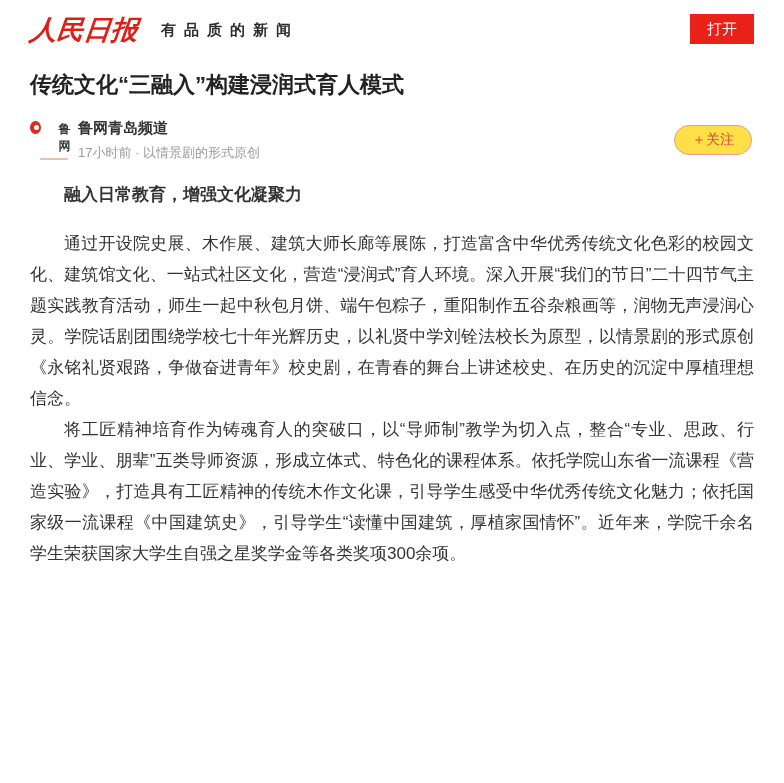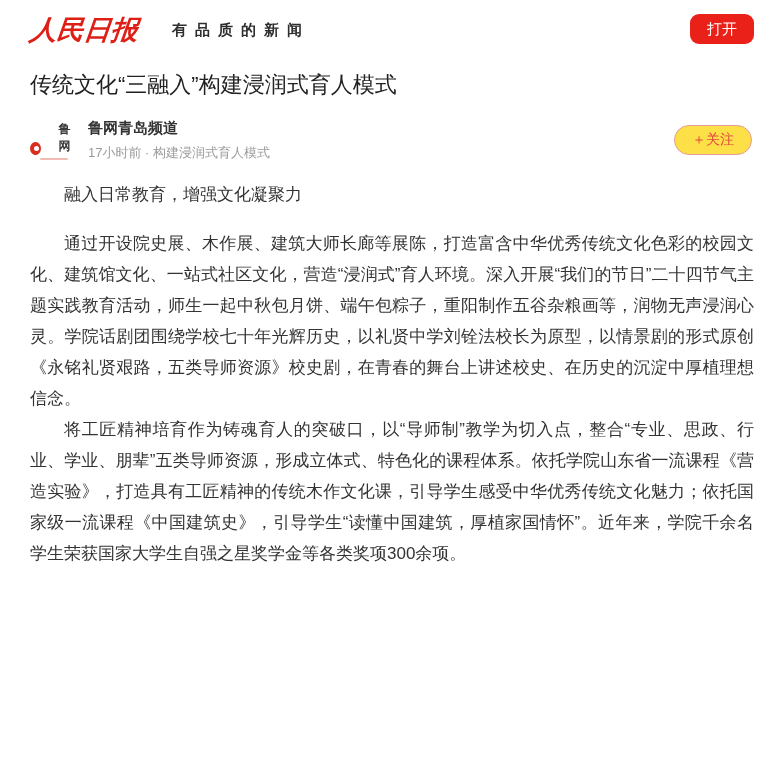--- a/index.html
+++ b/index.html
@@ -34,69 +34,69 @@
     font-family: "DejaVu Serif", serif;
     font-style: italic;
     font-weight: bold;
     font-size: 27px;
     letter-spacing: 0px;
     transform: skewX(-6deg);
     line-height: 1;
     cursor: pointer;
   }
   .tagline {
-    margin-left: 34px;
+    margin-left: 23px;
     font-size: 15px;
     color: #2e2e2e;
     font-weight: 600;
     letter-spacing: 8px;
     line-height: 1;
   }
   .open-btn {
     width: 64px;
     height: 30px;
     background: #ea2118;
     color: #ffffff;
     font-size: 15px;
     font-family: "Liberation Sans", sans-serif;
     border: none;
-    border-radius: 9px;
+    border-radius: 0;
     cursor: pointer;
     line-height: 30px;
     text-align: center;
     padding: 0;
   }
   
   .article-title {
     margin: 22px 0 0 0;
     font-size: 22px;
     line-height: 30px;
     color: #222222;
-    font-weight: 400;
+    font-weight: 700;
   }
   
   .author-row {
     margin-top: 18px;
     display: flex;
     align-items: center;
     height: 44px;
   }
   .avatar {
     width: 48px;
     height: 42px;
     display: flex;
     flex-direction: column;
     align-items: center;
     justify-content: center;
     cursor: pointer;
     flex: 0 0 auto;
   }
   .avatar-top {
     display: flex;
-    align-items: flex-end;
+    align-items: flex-start;
     gap: 18px;
   }
   .swirl {
     width: 13px;
     height: 13px;
     border-radius: 50%;
     background: #d92d20;
     position: relative;
     display: inline-block;
   }
@@ -116,21 +116,20 @@
     color: #3a3a3a;
   }
   .avatar-url {
     width: 28px;
     height: 2px;
     background: #f1bcb6;
     margin-top: 3px;
     border-radius: 1px;
   }
   .author-info {
-    margin-left: 10px;
     flex: 1 1 auto;
   }
   .author-name {
     font-size: 15px;
     font-weight: 700;
     color: #333333;
     cursor: pointer;
   }
   .author-meta {
     margin-top: 6px;
@@ -163,21 +162,21 @@
     text-indent: 2em;
     margin: 0;
   }
   .para .lead {
     font-weight: 700;
   }
   .sub-heading {
     font-size: 17px;
     line-height: 24px;
     color: #333333;
-    font-weight: 400;
+    font-weight: 700;
     text-indent: 2em;
     margin: 21px 0 21px 0;
   }
 </style>
 </head>
 <body>
 
 <div class="page">
 
   <header class="app-header">
@@ -193,28 +192,28 @@
   <div class="author-row">
     <div class="avatar">
       <span class="avatar-top">
         <span class="swirl"></span>
         <span class="avatar-text">鲁网</span>
       </span>
       <span class="avatar-url"></span>
     </div>
     <div class="author-info">
       <div class="author-name">鲁网青岛频道</div>
-      <div class="author-meta">17小时前 · 构建浸润式育人模式</div>
+      <div class="author-meta">17小时前 · 以情景剧的形式原创</div>
     </div>
     <button class="follow-btn">＋关注</button>
   </div>
 
   <article class="article-body">
 
     <h2 class="sub-heading">融入日常教育，增强文化凝聚力</h2>
 
-    <p class="para">通过开设院史展、木作展、建筑大师长廊等展陈，打造富含中华优秀传统文化色彩的校园文化、建筑馆文化、一站式社区文化，营造“浸润式”育人环境。深入开展“我们的节日”二十四节气主题实践教育活动，师生一起中秋包月饼、端午包粽子，重阳制作五谷杂粮画等，润物无声浸润心灵。学院话剧团围绕学校七十年光辉历史，以礼贤中学刘铨法校长为原型，以情景剧的形式原创《永铭礼贤艰路，五类导师资源》校史剧，在青春的舞台上讲述校史、在历史的沉淀中厚植理想信念。</p>
+    <p class="para">通过开设院史展、木作展、建筑大师长廊等展陈，打造富含中华优秀传统文化色彩的校园文化、建筑馆文化、一站式社区文化，营造“浸润式”育人环境。深入开展“我们的节日”二十四节气主题实践教育活动，师生一起中秋包月饼、端午包粽子，重阳制作五谷杂粮画等，润物无声浸润心灵。学院话剧团围绕学校七十年光辉历史，以礼贤中学刘铨法校长为原型，以情景剧的形式原创《永铭礼贤艰路，争做奋进青年》校史剧，在青春的舞台上讲述校史、在历史的沉淀中厚植理想信念。</p>
 
 
     <p class="para">将工匠精神培育作为铸魂育人的突破口，以“导师制”教学为切入点，整合“专业、思政、行业、学业、朋辈”五类导师资源，形成立体式、特色化的课程体系。依托学院山东省一流课程《营造实验》，打造具有工匠精神的传统木作文化课，引导学生感受中华优秀传统文化魅力；依托国家级一流课程《中国建筑史》，引导学生“读懂中国建筑，厚植家国情怀”。近年来，学院千余名学生荣获国家大学生自强之星奖学金等各类奖项300余项。</p>
   </article>
 
 </div>
 
 </body></html>

